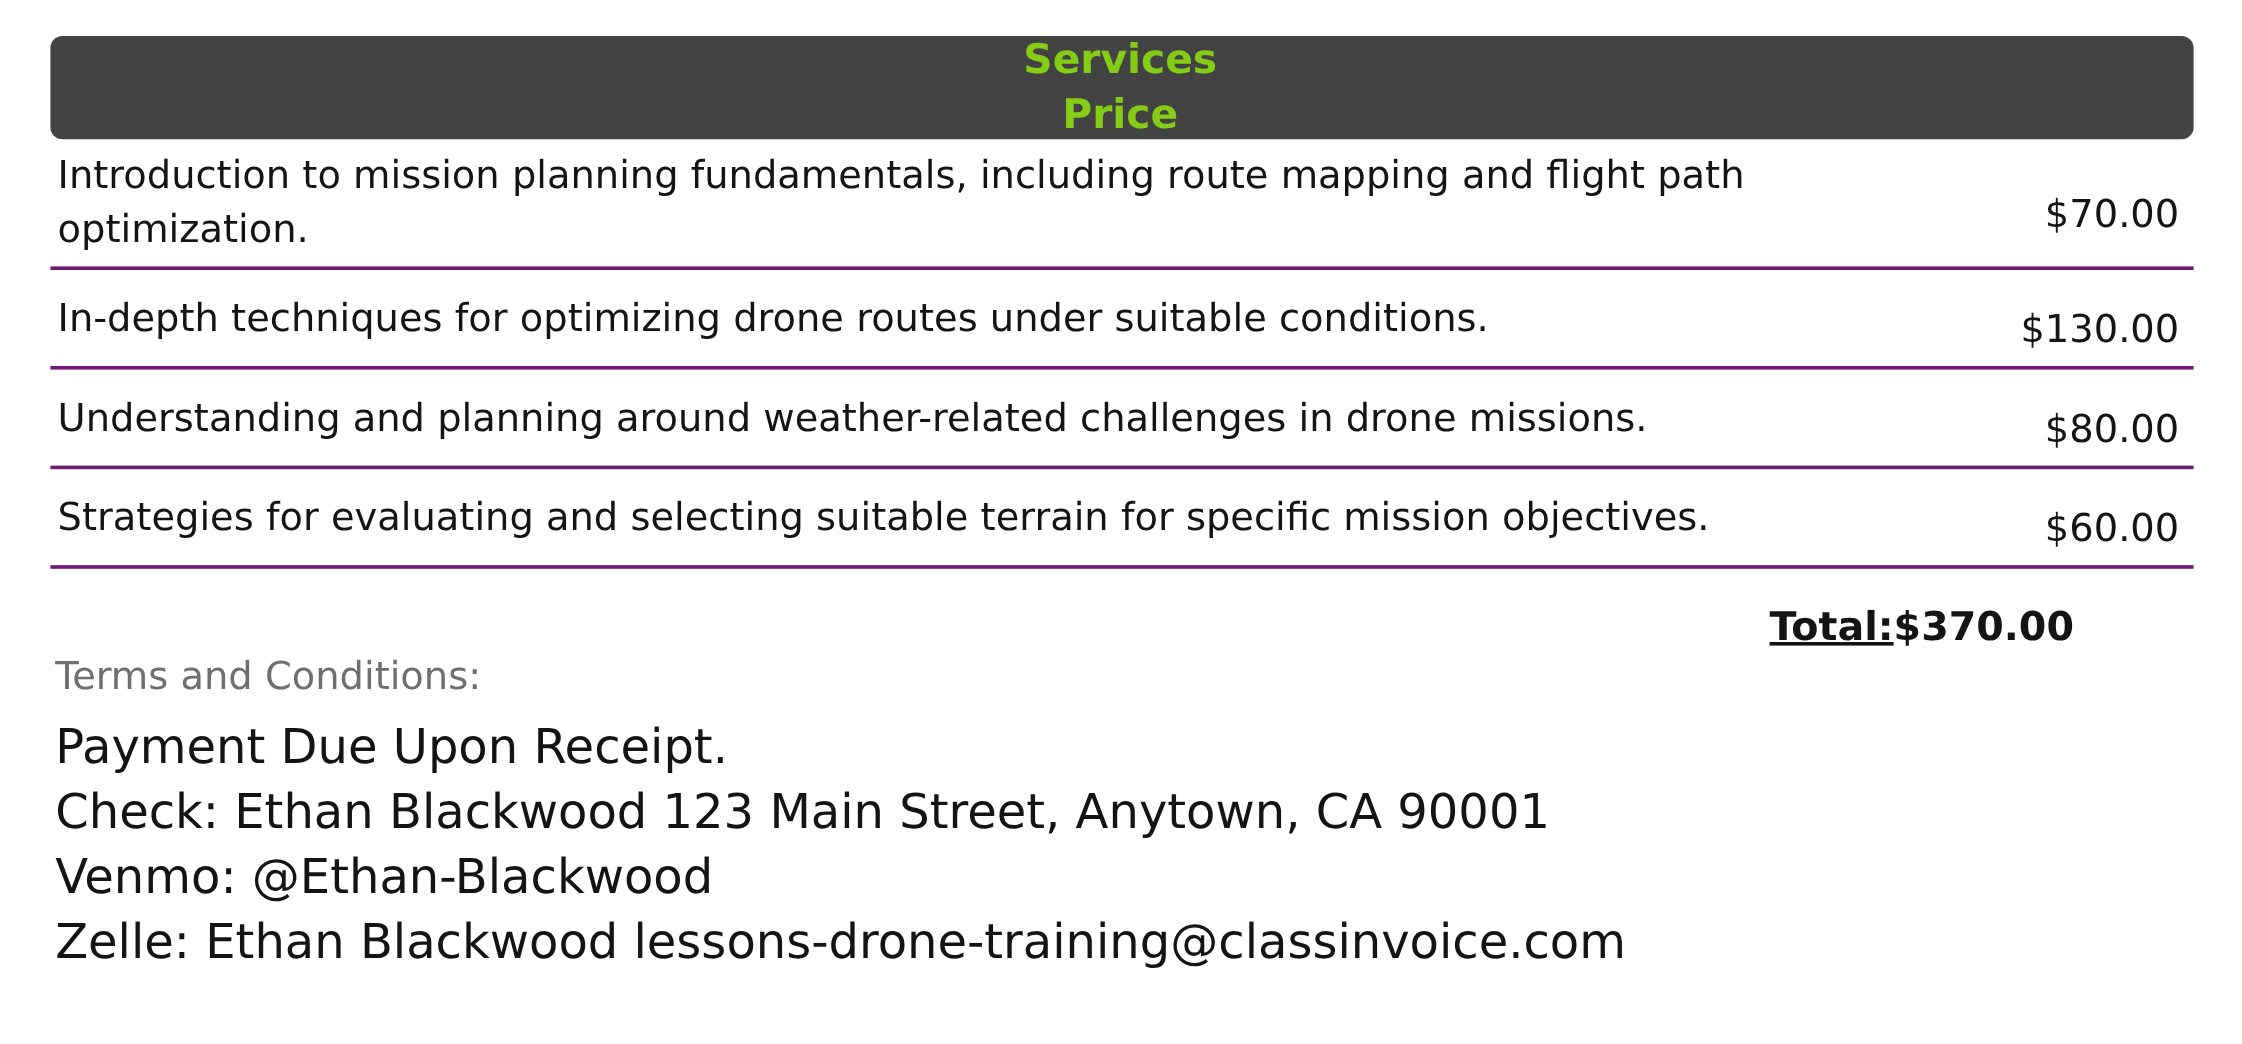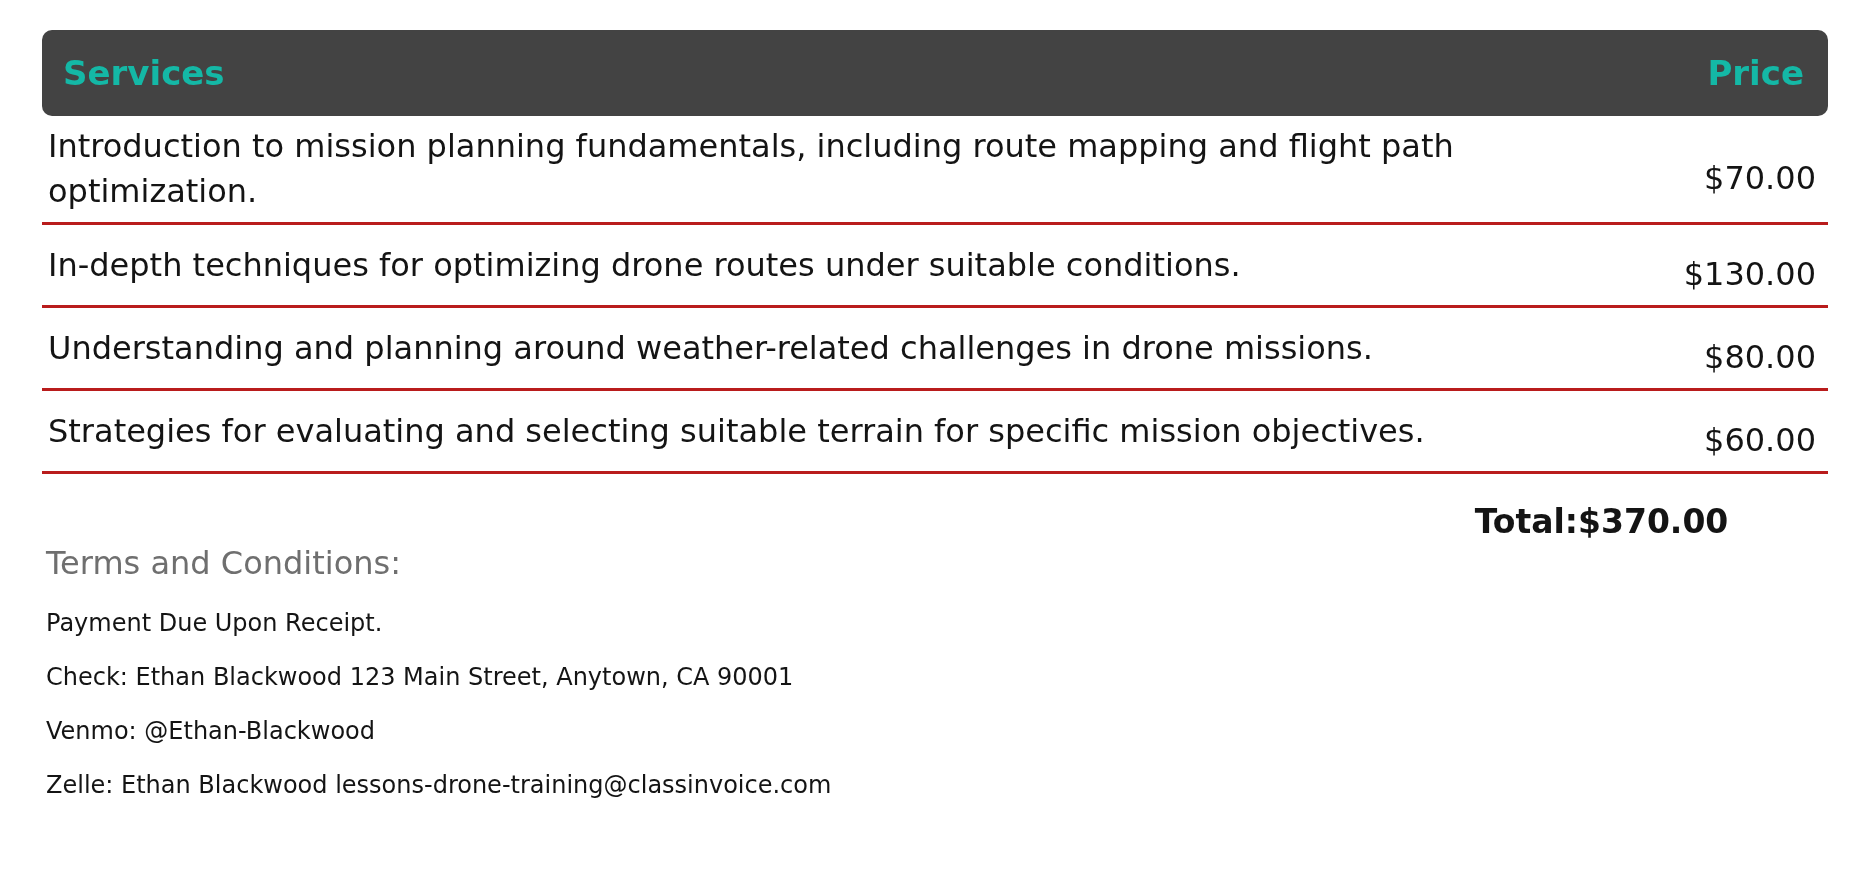--- a/index.html
+++ b/index.html
@@ -17,30 +17,31 @@
   }
   
   .thead {
     height: 86px;
     background: #434343;
     border-radius: 10px;
     display: flex;
     align-items: center;
     justify-content: space-between;
     padding: 0 24px 0 21px;
-    color: #14b8a6;
+    color: #84cc16;
     font-size: 34px;
     font-weight: bold;
+    flex-direction: column;
   }
   .row {
     display: flex;
     align-items: center;
     min-height: 83px;
     padding: 4px 0;
-    border-bottom: 3px solid #b91c1c;
+    border-bottom: 3px solid #701a75;
     font-size: 32px;
     line-height: 45px;
   }
   .row .desc {
     flex: 1 1 auto;
     padding: 4px 40px 4px 6px;
   }
   .row .price {
     flex: 0 0 250px;
     text-align: right;
@@ -49,37 +50,37 @@
     margin-top: 18px;
   }
   .total-row {
     display: flex;
     justify-content: flex-end;
     align-items: baseline;
     padding-top: 28px;
     font-size: 33px;
     font-weight: bold;
   }
-  .total-row .total-label { text-align: left; }
+  .total-row .total-label { text-align: left; text-decoration: underline; }
   .total-row .total-value {
     flex: 0 0 250px;
     white-space: nowrap;
   }
   
   .terms {
     margin-left: 4px;
   }
   .terms-heading {
     color: #6f6f6f;
     font-size: 32px;
     line-height: 45px;
     margin-bottom: 10px;
   }
   .terms-line {
-    font-size: 24px;
+    font-size: 40px;
     line-height: 54px;
     color: #141414;
   }
 </style>
 </head>
 <body>
 
 <div class="invoice">
 
   <div class="thead">

